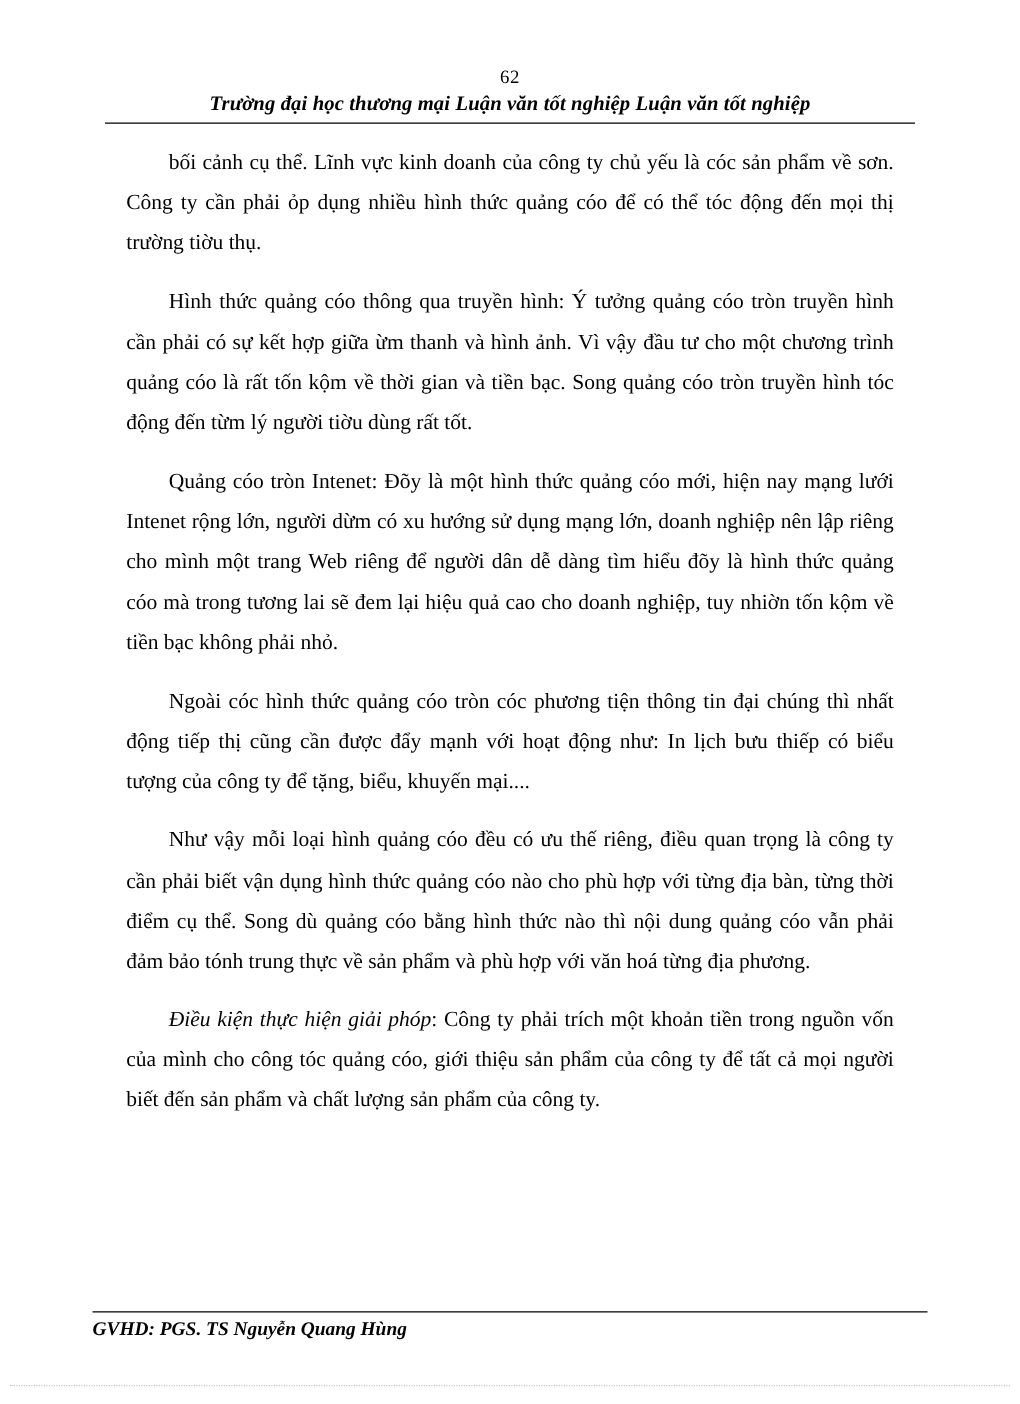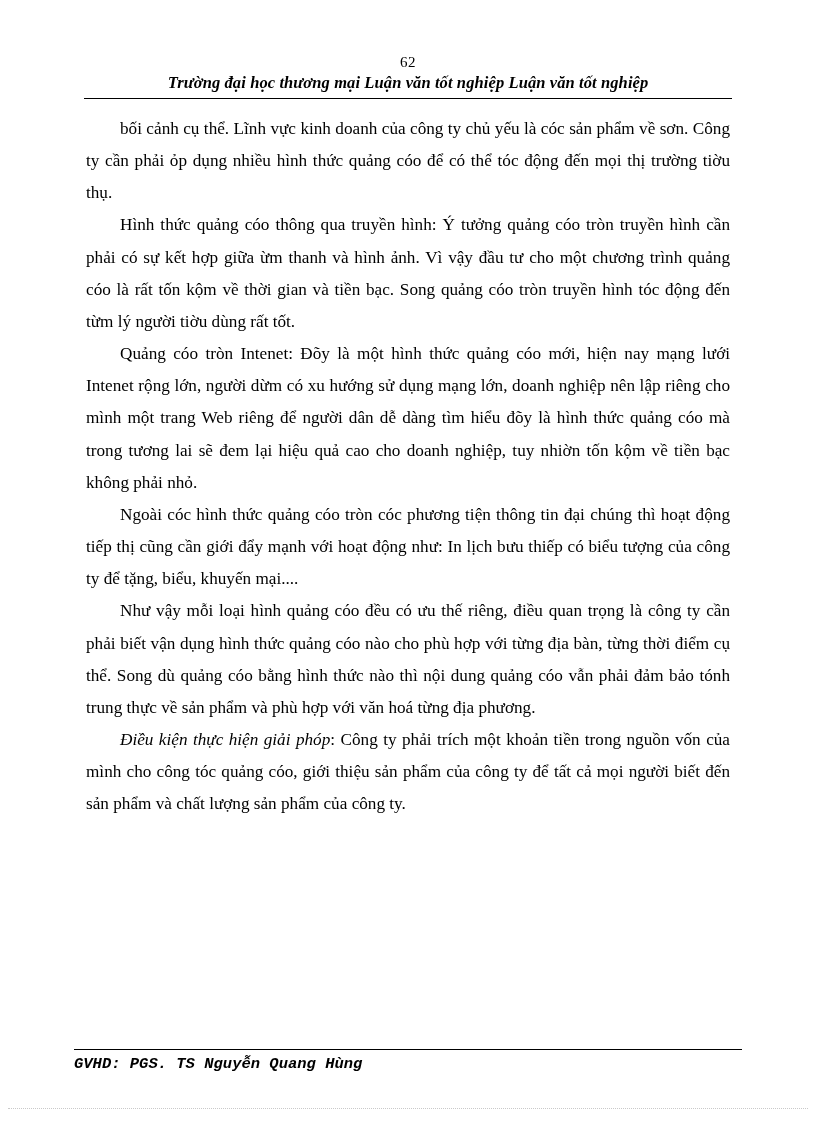--- a/index.html
+++ b/index.html
@@ -53,21 +53,21 @@
     margin: 5px 72px 0 72px;
   }
   .body-text {
     margin: 14px 74px 0 74px;
     font-size: 17.2px;
     line-height: 1.87;
     text-align: justify;
     text-justify: inter-word;
   }
   .body-text p {
-    margin: 0;
+    margin: 15px;
     text-indent: 34px;
   }
   .body-text p .lead-italic {
     font-style: italic;
   }
   .footer {
     position: absolute;
     left: 74px;
     right: 74px;
     bottom: 48px;
@@ -80,21 +80,20 @@
   .footer-row {
     display: flex;
     justify-content: flex-start;
     font-weight: bold;
     font-style: italic;
     font-size: 15.5px;
     line-height: 1.45;
   }
   .footer-left {
     width: 355px;
-    font-family: Liberation Mono, monospace;
   }
   .footer-right {
     flex: 1;
   }
   .footer-second {
     font-weight: bold;
     font-style: italic;
     font-size: 15.5px;
     line-height: 1.45;
   }
@@ -116,21 +115,21 @@
 
   <div class="header-block">
     <div class="header-line1">Trường đại học thương mại Luận văn tốt nghiệp Luận văn tốt nghiệp</div>
   </div>
   <hr class="header-rule">
 
   <div class="body-text">
     <p>bối cảnh cụ thể. Lĩnh vực kinh doanh của công ty chủ yếu là cóc sản phẩm về sơn. Công ty cần phải ỏp dụng nhiều hình thức quảng cóo để có thể tóc động đến mọi thị trường tiờu thụ.</p>
     <p>Hình thức quảng cóo thông qua truyền hình: Ý tưởng quảng cóo tròn truyền hình cần phải có sự kết hợp giữa ừm thanh và hình ảnh. Vì vậy đầu tư cho một chương trình quảng cóo là rất tốn kộm về thời gian và tiền bạc. Song quảng cóo tròn truyền hình tóc động đến từm lý người tiờu dùng rất tốt.</p>
     <p>Quảng cóo tròn Intenet: Đõy là một hình thức quảng cóo mới, hiện nay mạng lưới Intenet rộng lớn, người dừm có xu hướng sử dụng mạng lớn, doanh nghiệp nên lập riêng cho mình một trang Web riêng để người dân dễ dàng tìm hiểu đõy là hình thức quảng cóo mà trong tương lai sẽ đem lại hiệu quả cao cho doanh nghiệp, tuy nhiờn tốn kộm về tiền bạc không phải nhỏ.</p>
-    <p>Ngoài cóc hình thức quảng cóo tròn cóc phương tiện thông tin đại chúng thì hoạt động tiếp thị cũng cần giới đẩy mạnh với hoạt động như: In lịch bưu thiếp có biểu tượng của công ty để tặng, biểu, khuyến mại....</p>
+    <p>Ngoài cóc hình thức quảng cóo tròn cóc phương tiện thông tin đại chúng thì nhất động tiếp thị cũng cần được đẩy mạnh với hoạt động như: In lịch bưu thiếp có biểu tượng của công ty để tặng, biểu, khuyến mại....</p>
     <p>Như vậy mỗi loại hình quảng cóo đều có ưu thế riêng, điều quan trọng là công ty cần phải biết vận dụng hình thức quảng cóo nào cho phù hợp với từng địa bàn, từng thời điểm cụ thể. Song dù quảng cóo bằng hình thức nào thì nội dung quảng cóo vẫn phải đảm bảo tónh trung thực về sản phẩm và phù hợp với văn hoá từng địa phương.</p>
     <p><span class="lead-italic">Điều kiện thực hiện giải phóp</span><span>: Công ty phải trích một khoản tiền trong nguồn vốn của mình cho công tóc quảng cóo, giới thiệu sản phẩm của công ty để tất cả  mọi người biết đến sản phẩm và chất lượng sản phẩm của công ty.</span></p>
   </div>
 
   <div class="footer">
     <hr class="footer-rule">
     <div class="footer-row">
       <div class="footer-left">GVHD: PGS. TS Nguyễn Quang Hùng</div>
     </div>
   </div>

